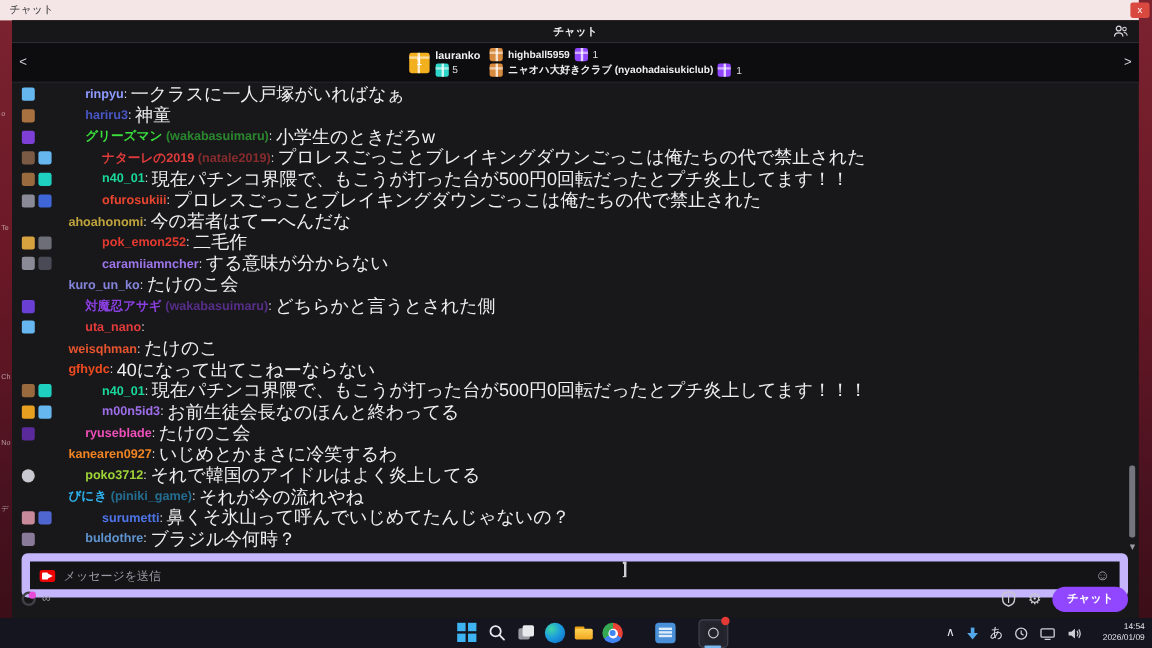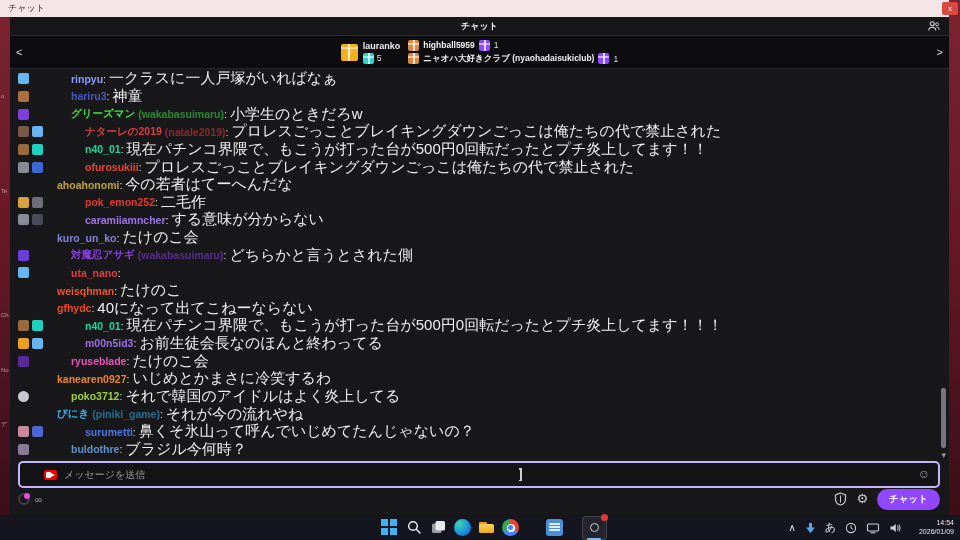--- a/index.html
+++ b/index.html
@@ -44,21 +44,21 @@
   .badge.round{border-radius:50%;}
   .uname{font-size:10.5px;font-weight:bold;cursor:pointer;padding-left:39px;}
   .alias{font-size:10.5px;font-weight:bold;opacity:.55;margin-left:3px;}
   .colon{font-size:10.5px;color:#dedee3;}
   .mtext{font-size:15px;color:#efeff1;margin-left:3px;}
   
   .scroll-thumb{position:absolute;right:3px;top:371px;width:5px;height:60px;background:#75757d;border-radius:2px;cursor:pointer;}
   .scroll-down{position:absolute;right:3px;top:433px;color:#9a9aa2;font-size:9px;cursor:pointer;}
   
   .chat-input{position:absolute;left:8px;right:9px;top:444px;height:23px;background:#141417;
-              border:2px solid #c4b5fd;border-radius:5px;display:flex;align-items:center;cursor:text;padding-left:16px;}
+              border:7px solid #c4b5fd;border-radius:5px;display:flex;align-items:center;cursor:text;}
   .cam-ico{width:13px;height:10px;background:#eb0400;border-radius:2px;margin:0 7px 0 8px;position:relative;}
   .cam-ico::after{content:"";position:absolute;left:2px;top:2px;width:5px;height:6px;background:#fff;border-radius:1px;}
   .cam-ico::before{content:"";position:absolute;right:2px;top:3px;border-left:4px solid #fff;border-top:2px solid transparent;border-bottom:2px solid transparent;}
   .placeholder{font-size:10px;color:#9b9ba5;}
   .smiley{position:absolute;right:8px;top:4px;font-size:12px;color:#a5a5ae;line-height:14px;cursor:pointer;}
   .ibeam{position:absolute;left:507px;top:451px;width:7px;height:13px;}
   .ibeam::before,.ibeam::after{content:"";position:absolute;left:2px;width:3px;height:1.5px;background:#cfcfd6;}
   .ibeam::before{top:0;} .ibeam::after{bottom:0;}
   .ibeam span{position:absolute;left:3px;top:1px;width:1.5px;height:11px;background:#cfcfd6;}
   

